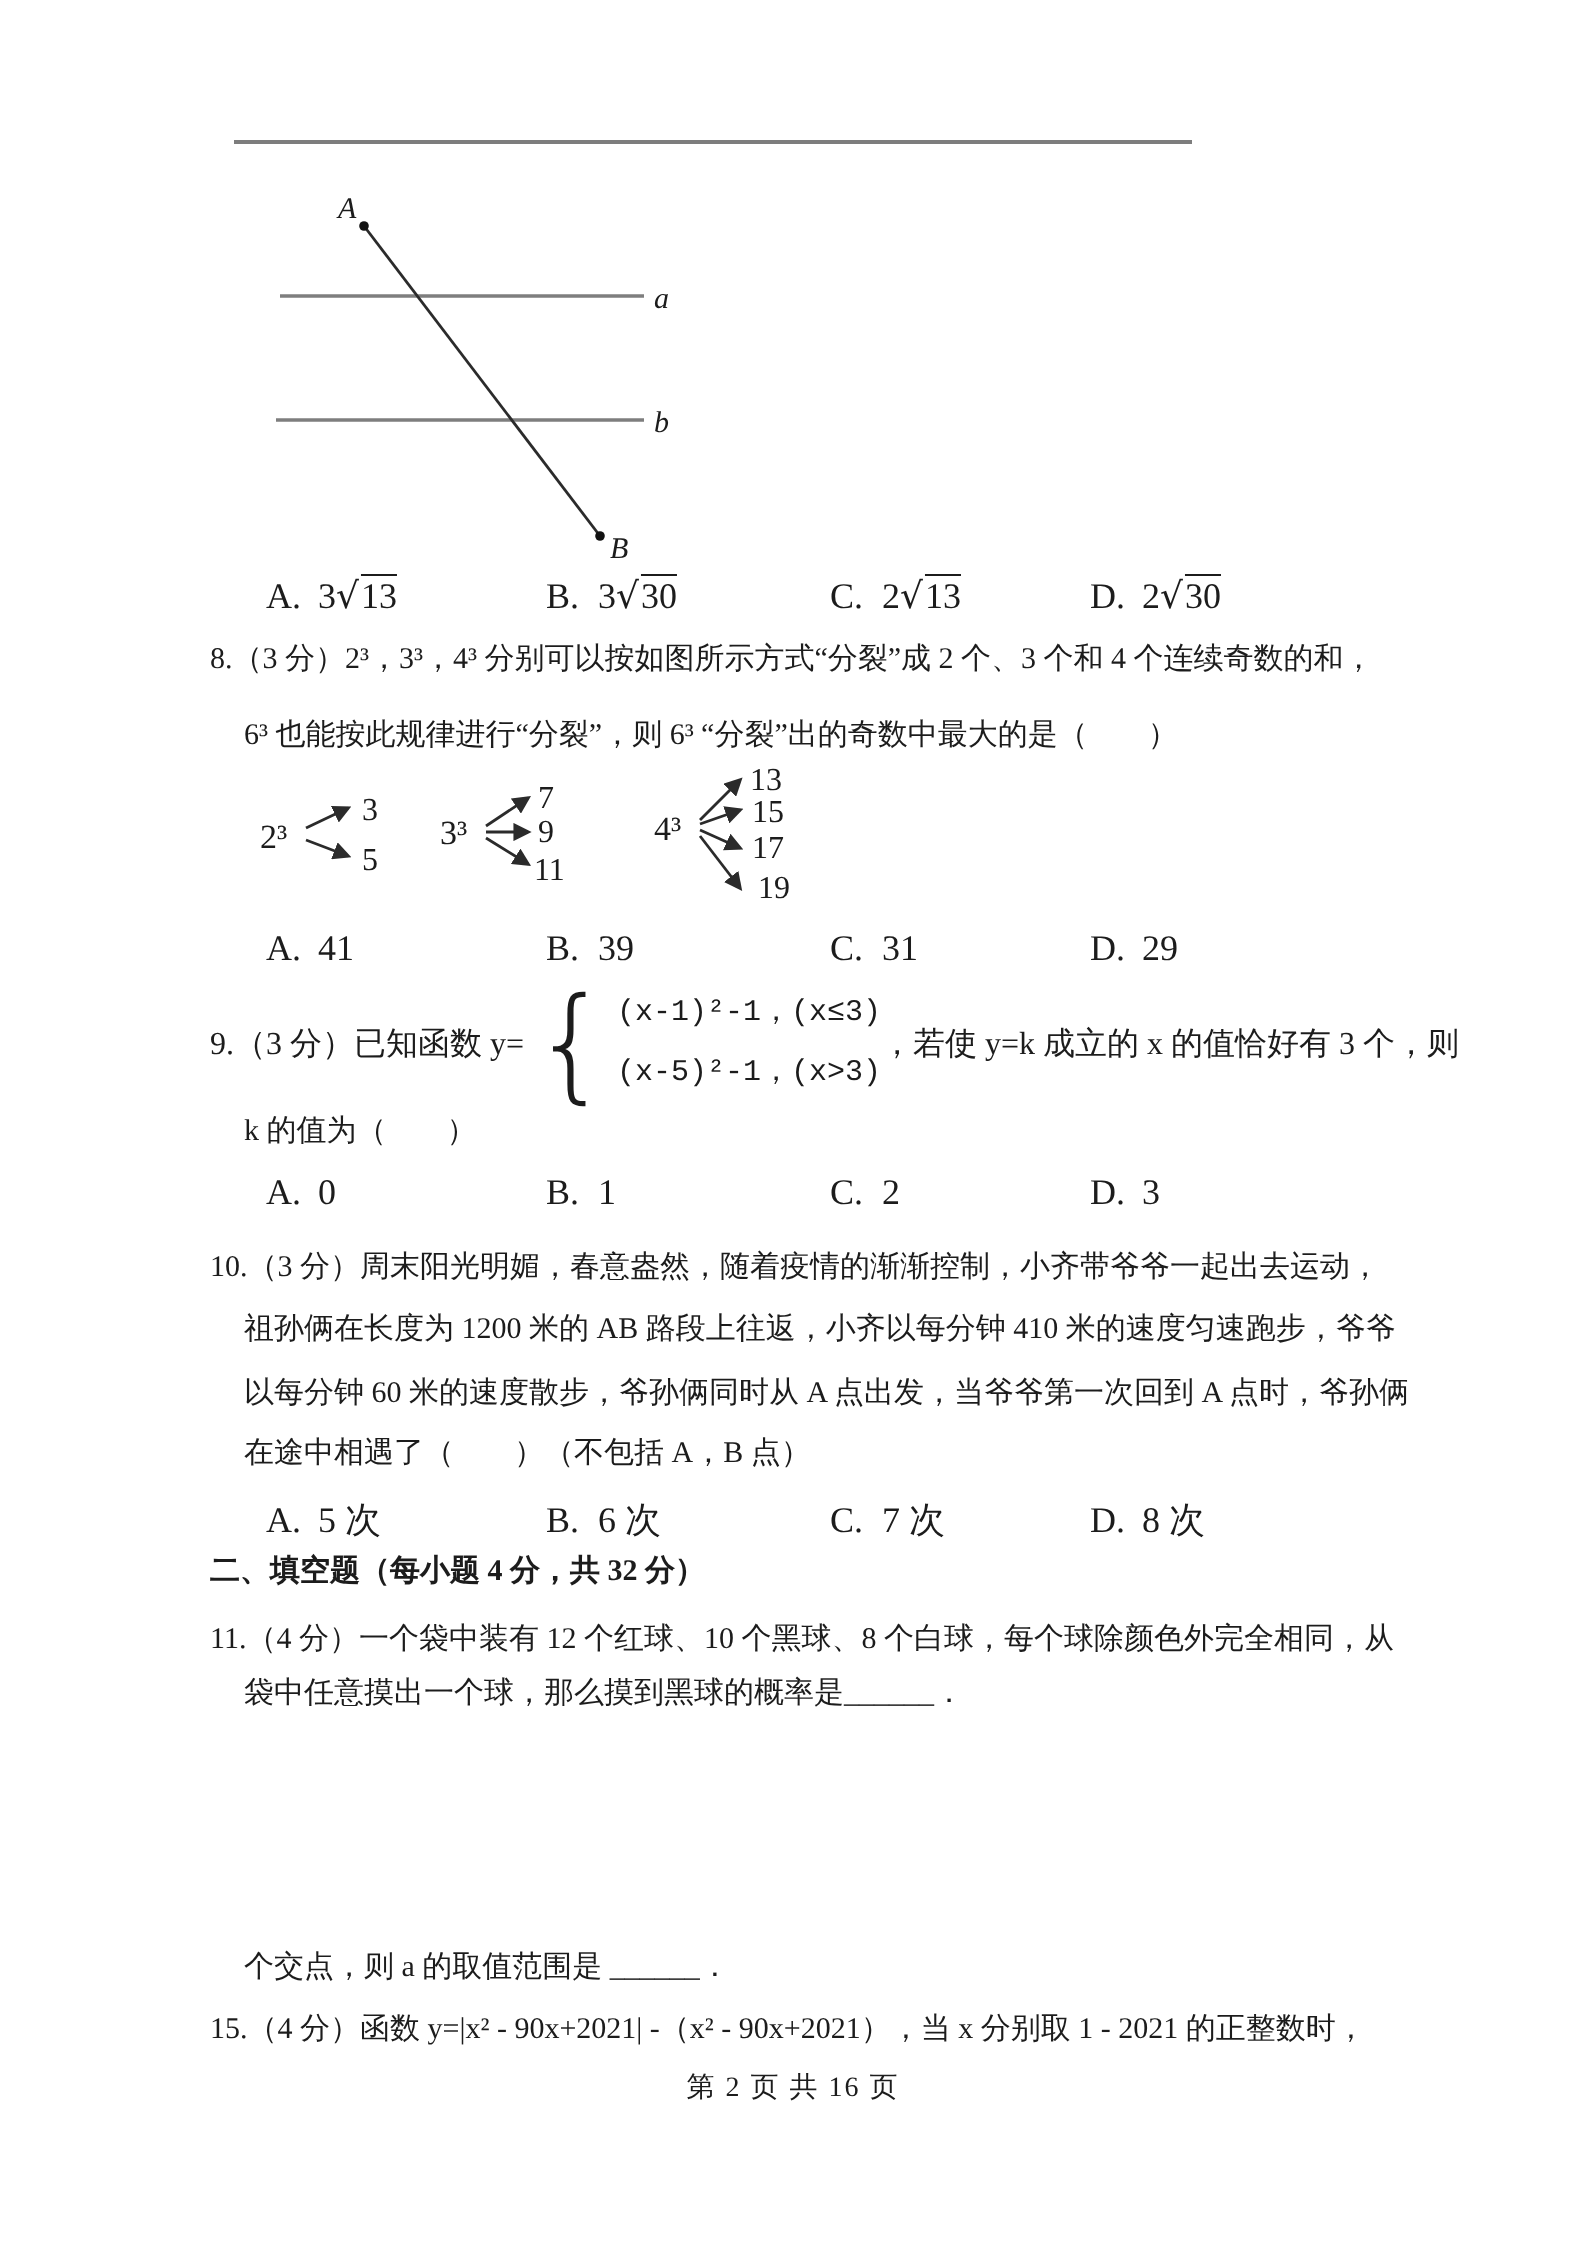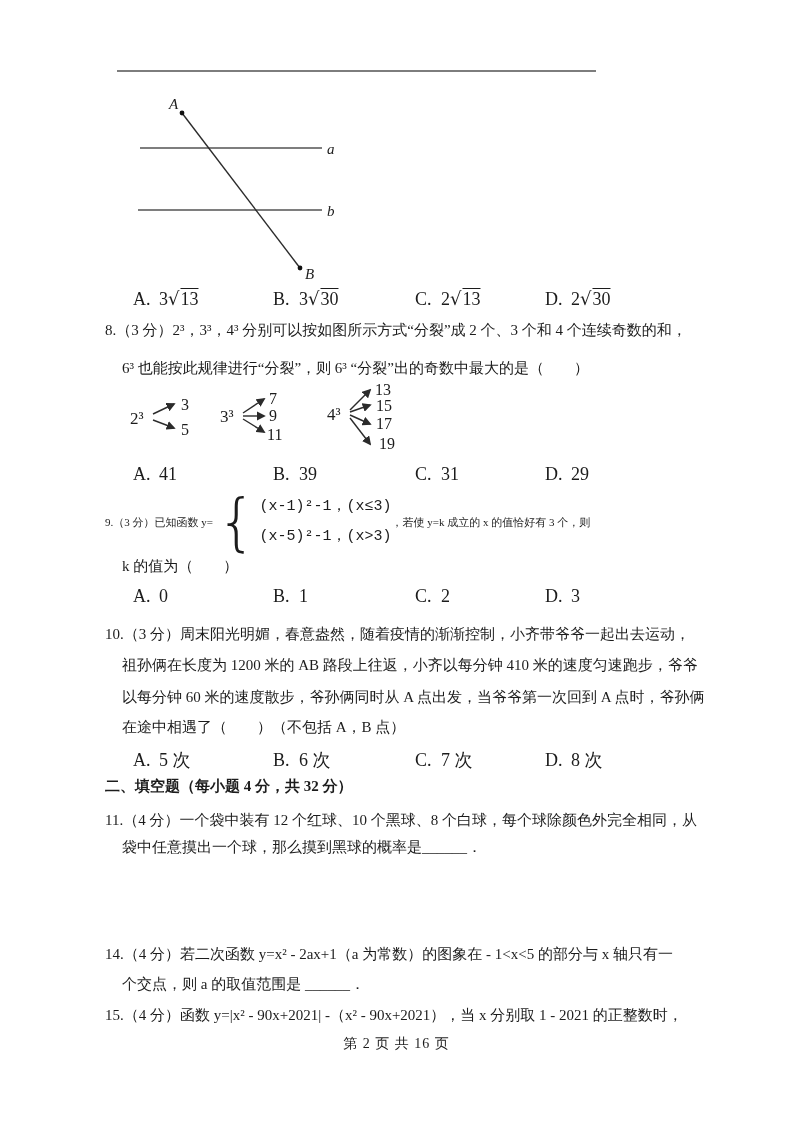--- a/index.html
+++ b/index.html
@@ -11,21 +11,21 @@
   .bold{font-weight:bold;}
   .rule{position:absolute;left:117px;top:70px;width:479px;height:2px;background:#7d7d7d;}
   .row{position:absolute;left:0;width:100%;height:22px;}
   .opt{position:absolute;white-space:nowrap;font-size:18px;}
   .o1{left:133px;} .o2{left:273px;} .o3{left:415px;} .o4{left:545px;}
   .lab{display:inline-block;min-width:26px;}
   .sqrt-sign{font-family:"DejaVu Sans",sans-serif;}
   .rad{text-decoration:overline;padding:0 1px;}
   .mono{font-family:"Liberation Mono","DejaVu Sans Mono",monospace;font-size:15px;}
   .pw{position:absolute;left:105px;top:488px;display:flex;align-items:center;height:68px;}
-  .pw-text{font-size:11px;text-align:right;}
+  .pw-text{font-size:16px;text-align:right;}
   .brace{font-family:"DejaVu Sans",sans-serif;font-size:62px;font-weight:300;line-height:68px;margin:0 3px 0 4px;}
   .cases{display:flex;flex-direction:column;justify-content:center;}
   .cases .case{height:30px;line-height:30px;}
   .frac{display:inline-flex;flex-direction:column;align-items:center;vertical-align:-9px;
         font-family:"Liberation Mono","DejaVu Sans Mono",monospace;font-size:13px;line-height:14px;margin:0 2px;}
   .frac .num{border-bottom:1.2px solid #1c1c1c;padding:0 2px;}
   .frac .den{padding:0 2px;}
   .q13row{position:absolute;left:105px;top:898px;height:36px;display:flex;align-items:center;font-size:15px;}
   .footer{position:absolute;left:0;right:0;top:1035px;text-align:center;font-size:14px;letter-spacing:1px;}
   svg{position:absolute;overflow:visible;}
@@ -127,20 +127,19 @@
     <span class="opt o4"><span class="lab">D.</span><span>8 次</span></span>
   </div>
 
   <div class="line indent0 bold" style="top:777px">二、填空题（每小题 4 分，共 32 分）</div>
 
   <div class="line indent0" style="top:811px">11.（4 分）一个袋中装有 12 个红球、10 个黑球、8 个白球，每个球除颜色外完全相同，从</div>
   <div class="line indent1" style="top:838px">袋中任意摸出一个球，那么摸到黑球的概率是______．</div>
 
 
 
-  <div class="line indent0" style="top:945px">14.（4 分）若二次函数 y=x² - 2ax+1（a 为常数）的图象在 - 1&lt;x&lt;5 的部分与 x 轴只有一</div>
   <div class="line indent1" style="top:975px">个交点，则 a 的取值范围是 ______．</div>
 
   <div class="line indent0" style="top:1006px">15.（4 分）函数 y=|x² - 90x+2021| -（x² - 90x+2021），当 x 分别取 1 - 2021 的正整数时，</div>
 
   <div class="footer">第 2 页 共 16 页</div>
 
 </div>
 
 </body></html>

